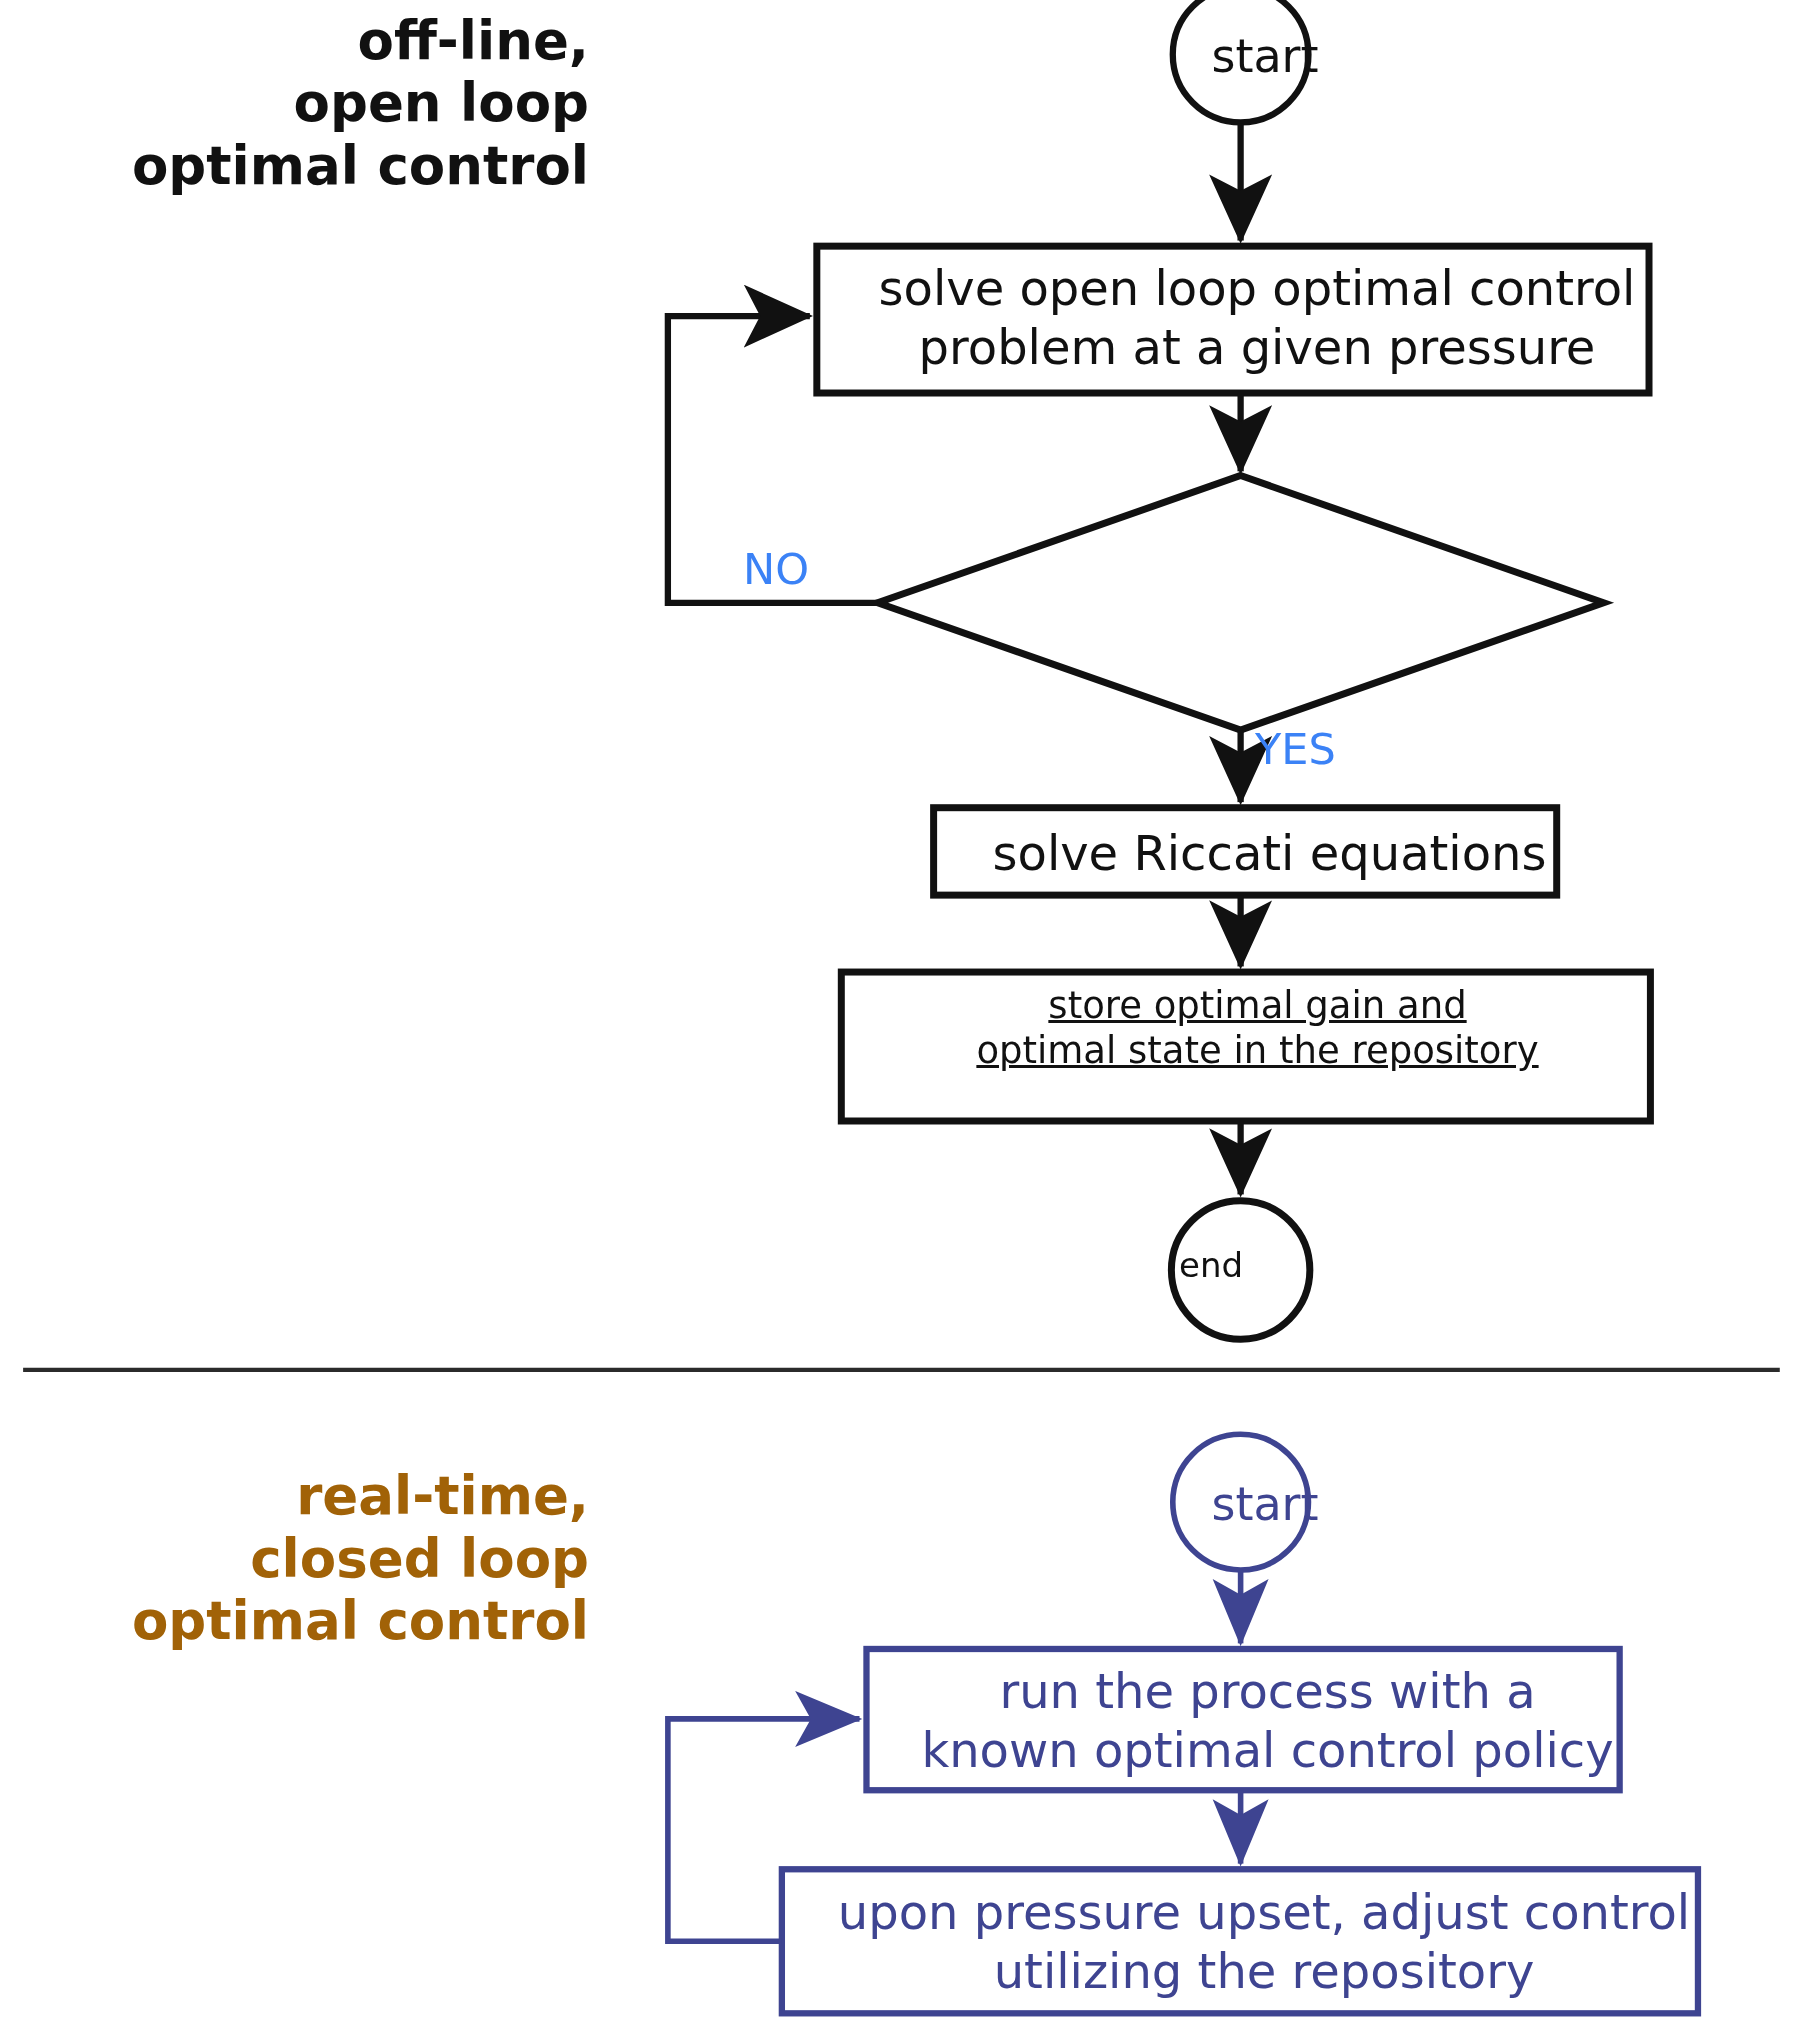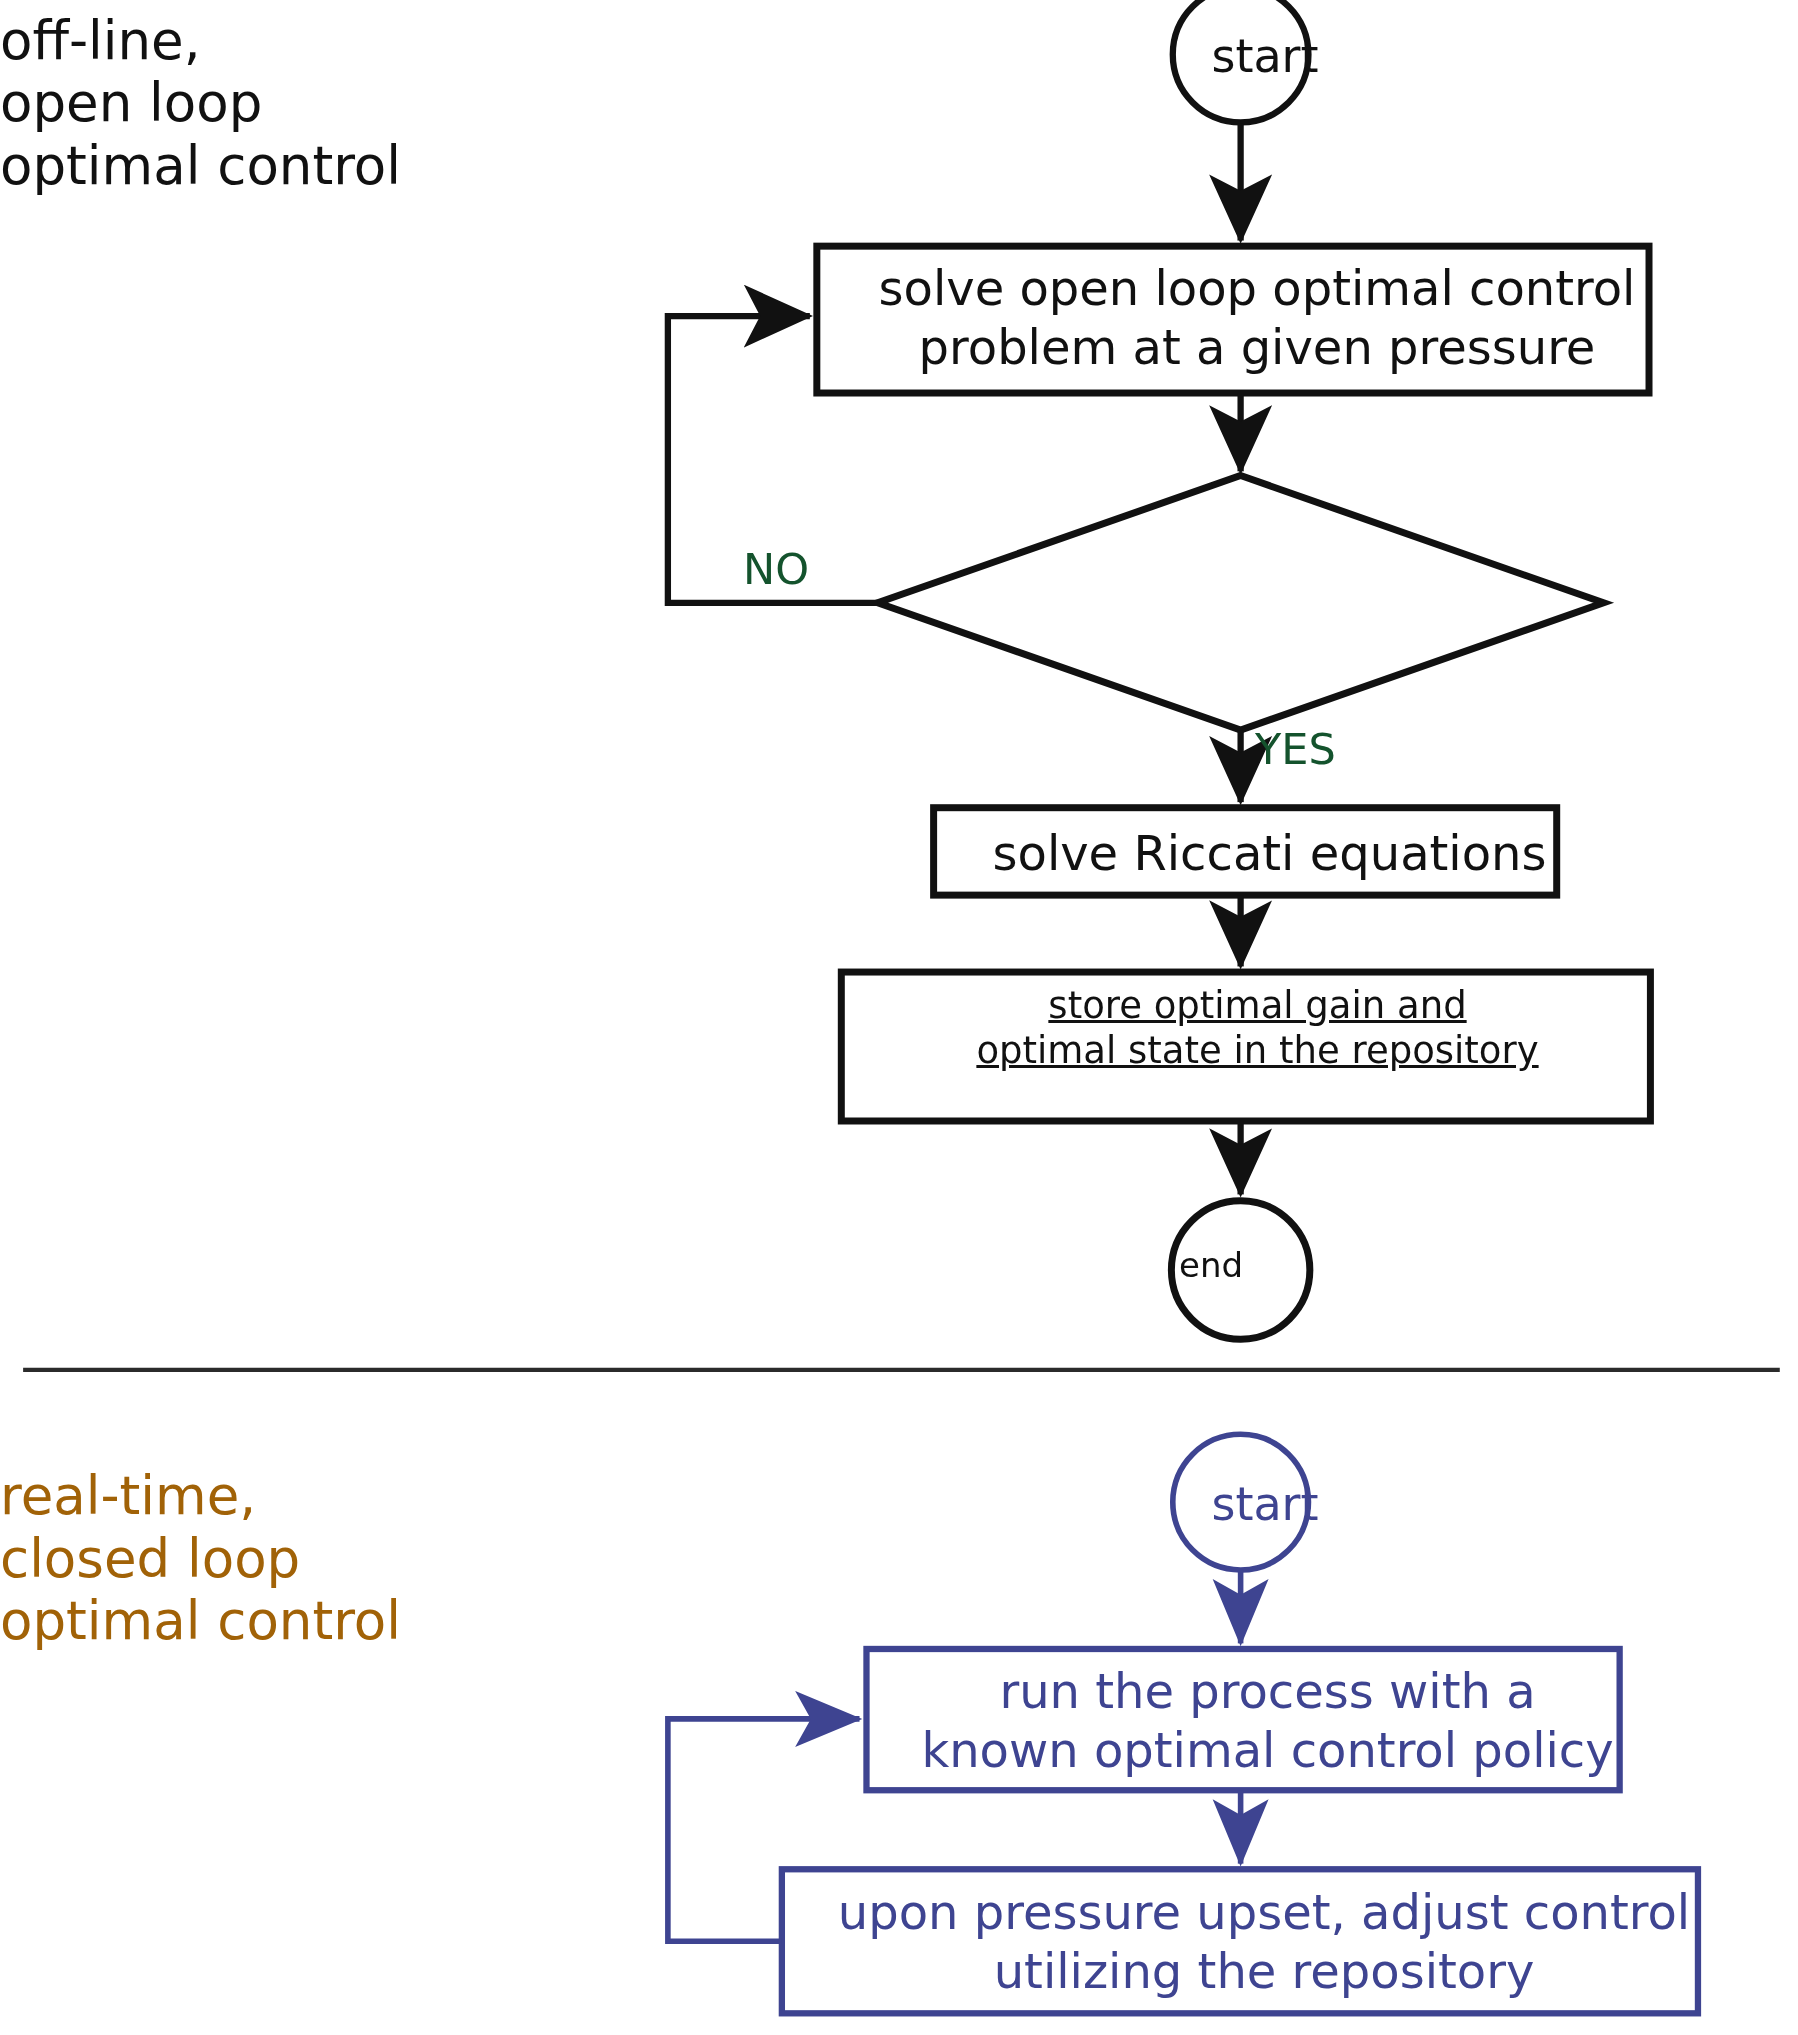--- a/index.html
+++ b/index.html
@@ -20,24 +20,26 @@
   }
   #flow-svg {
     position: absolute;
     left: 0;
     top: 0;
     width: 1798px;
     height: 2035px;
   }
   .sec-title {
     position: absolute;
-    font-weight: normal;
+    font-weight: bold;
     font-family: "DejaVu Sans", sans-serif;
+    text-align: right;
     line-height: 1.18;
     white-space: pre-line;
+    margin-left: 14px;
   }
   #title-offline {
     left: 0px;
     top: 9.8px;
     width: 575px;
     font-size: 53px;
     color: #111111;
   }
   #title-realtime {
     left: 0px;
@@ -53,21 +55,21 @@
     line-height: 1.22;
     white-space: pre-line;
     pointer-events: none;
     margin-left: 24px;
   }
   .blk { color: #111111; }
   .blu { color: #3e4491; }
   .edge-label {
     position: absolute;
     font-family: "DejaVu Sans", sans-serif;
-    color: #14532d;
+    color: #3b82f6;
     font-size: 43px;
   }
 </style>
 </head>
 <body>
 
 <div id="page">
 
   <svg id="flow-svg" viewBox="0 0 2571 2910">
     <defs>

